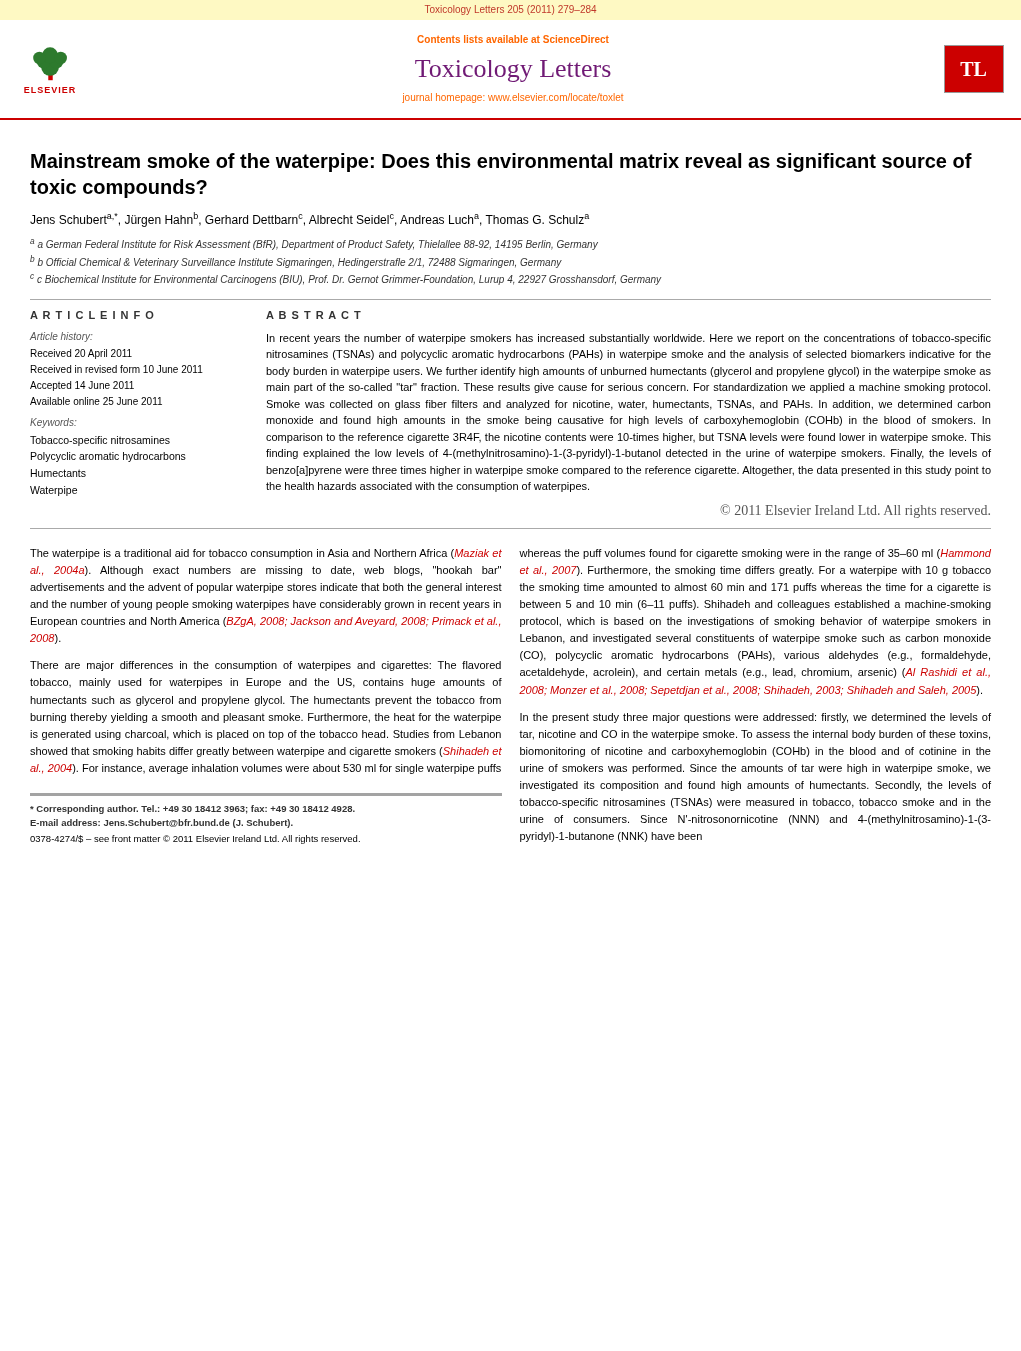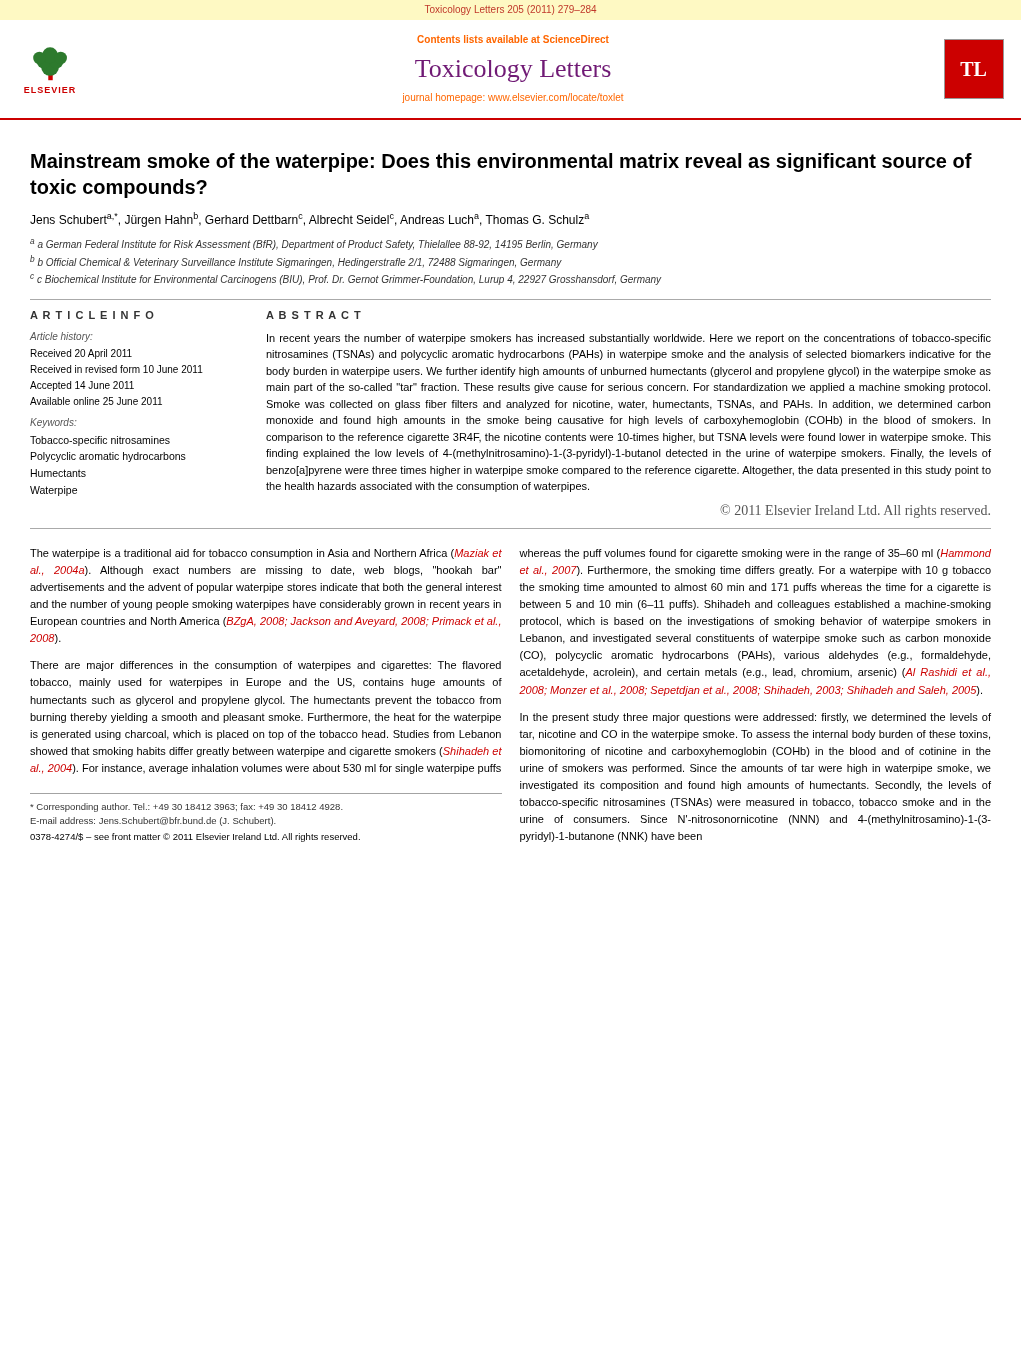--- a/index.html
+++ b/index.html
@@ -84,21 +84,21 @@
 
     .journal-logo-box {
       width: 75px;
       flex-shrink: 0;
       display: flex;
       align-items: center;
       justify-content: center;
     }
     .tl-logo {
       width: 60px;
-      height: 60px;
+      height: 48px;
       background: #c00;
       display: flex;
       align-items: center;
       justify-content: center;
       color: #fff;
       font-size: 20px;
       font-weight: bold;
       font-family: 'Times New Roman', serif;
       border: 1px solid #999;
     }
@@ -245,26 +245,27 @@
       line-height: 1.55;
     }
 
     .citation {
       color: #c00;
       font-style: italic;
     }
 
     
     .footnote-section {
-      border-top: 1px solid #a3a3a3;
+      border-top: 3px solid #a3a3a3;
       margin-top: 16px;
       padding-top: 6px;
       font-size: 9.5px;
       font-family: Arial, sans-serif;
       color: #333;
+      font-weight: bold;
     }
     .doi-line {
       font-size: 9.5px;
       color: #000;
       font-family: Arial, sans-serif;
       margin-top: 2px;
     }
   </style>
 </head>
 <body>

